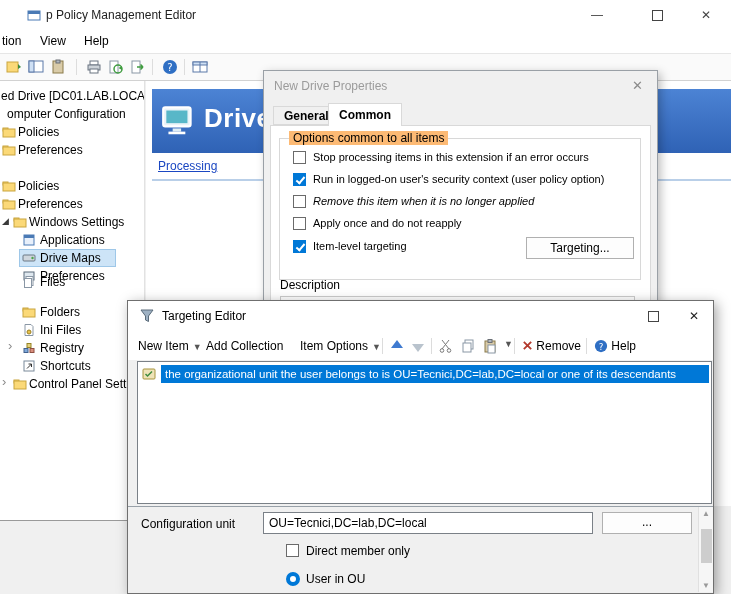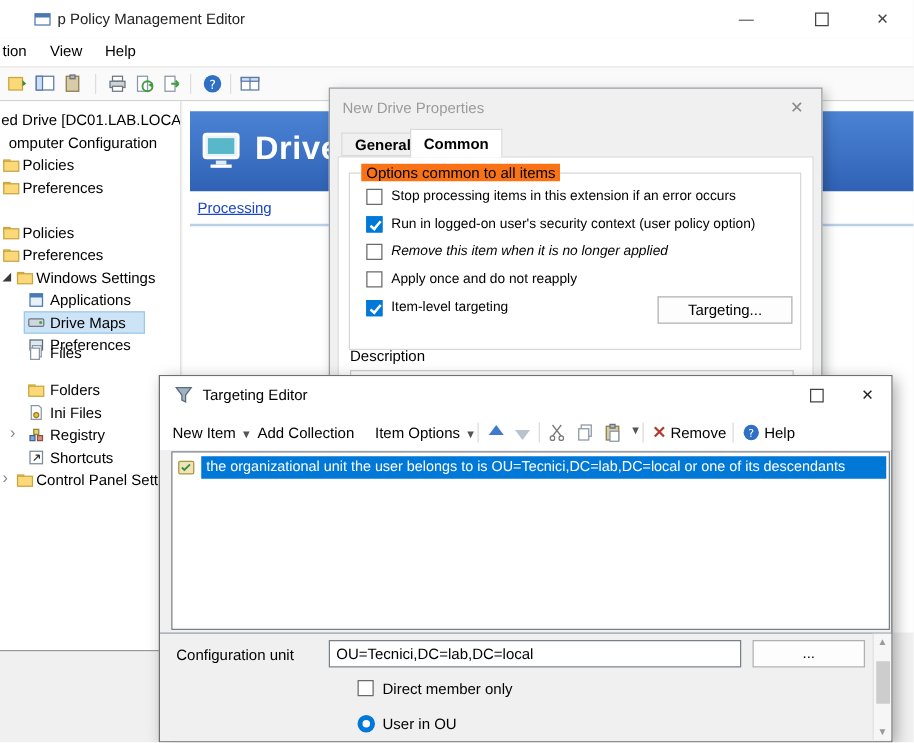--- a/index.html
+++ b/index.html
@@ -38,21 +38,21 @@
   #processing-link{position:absolute;left:6px;top:4px;color:#1b47c2;text-decoration:underline;cursor:pointer;}
 
   
   #props{position:absolute;left:263px;top:70px;width:395px;height:260px;background:#f0f0f0;border:1px solid #9aa0a6;box-shadow:3px 3px 9px rgba(0,0,0,.25);z-index:5;box-sizing:border-box;}
   #props-title-text{position:absolute;left:10px;top:8px;color:#9b9b9b;}
   #props-close{position:absolute;right:14px;top:7px;color:#8a8a8a;font-size:13px;cursor:pointer;}
   .tab{position:absolute;height:19px;line-height:19px;padding:0 10px;background:#f0f0f0;border:1px solid #d9d9d9;box-sizing:border-box;top:35px;font-weight:bold;}
   .tab.active{top:32px;height:23px;line-height:23px;background:#fff;border-bottom:none;z-index:2;}
   #props-panel{position:absolute;left:6px;top:54px;width:381px;height:200px;background:#fff;border:1px solid #d9d9d9;box-sizing:border-box;}
   #groupbox{position:absolute;left:8px;top:12px;width:360px;height:140px;border:1px solid #d8d8d8;}
-  #groupbox-label{position:absolute;left:18px;top:5px;background:#f97316;padding:0 4px;}
+  #groupbox-label{position:absolute;left:18px;top:5px;background:#fdba74;padding:0 4px;}
   .optrow{position:absolute;left:0;height:16px;width:100%;}
   .optlabel{position:absolute;left:42px;top:1px;font-size:11px;white-space:nowrap;}
   .cb{position:absolute;left:22px;top:1px;width:13px;height:13px;background:#fff;border:1px solid #6a6a6a;box-sizing:border-box;}
   .cb.checked{background:#0078d7;border-color:#0078d7;}
   .cb.checked::after{content:"";position:absolute;left:4px;top:1px;width:3px;height:7px;border:solid #fff;border-width:0 2px 2px 0;transform:rotate(40deg);}
   #targeting-button{position:absolute;left:255px;top:111px;width:108px;height:22px;background:#fdfdfd;border:1px solid #b0b0b0;text-align:center;line-height:20px;box-sizing:border-box;cursor:pointer;}
   #desc-label{position:absolute;left:9px;top:152px;}
   #desc-box{position:absolute;left:9px;top:170px;width:355px;height:26px;background:#fff;border:1px solid #cccccc;box-sizing:border-box;}
 
   

